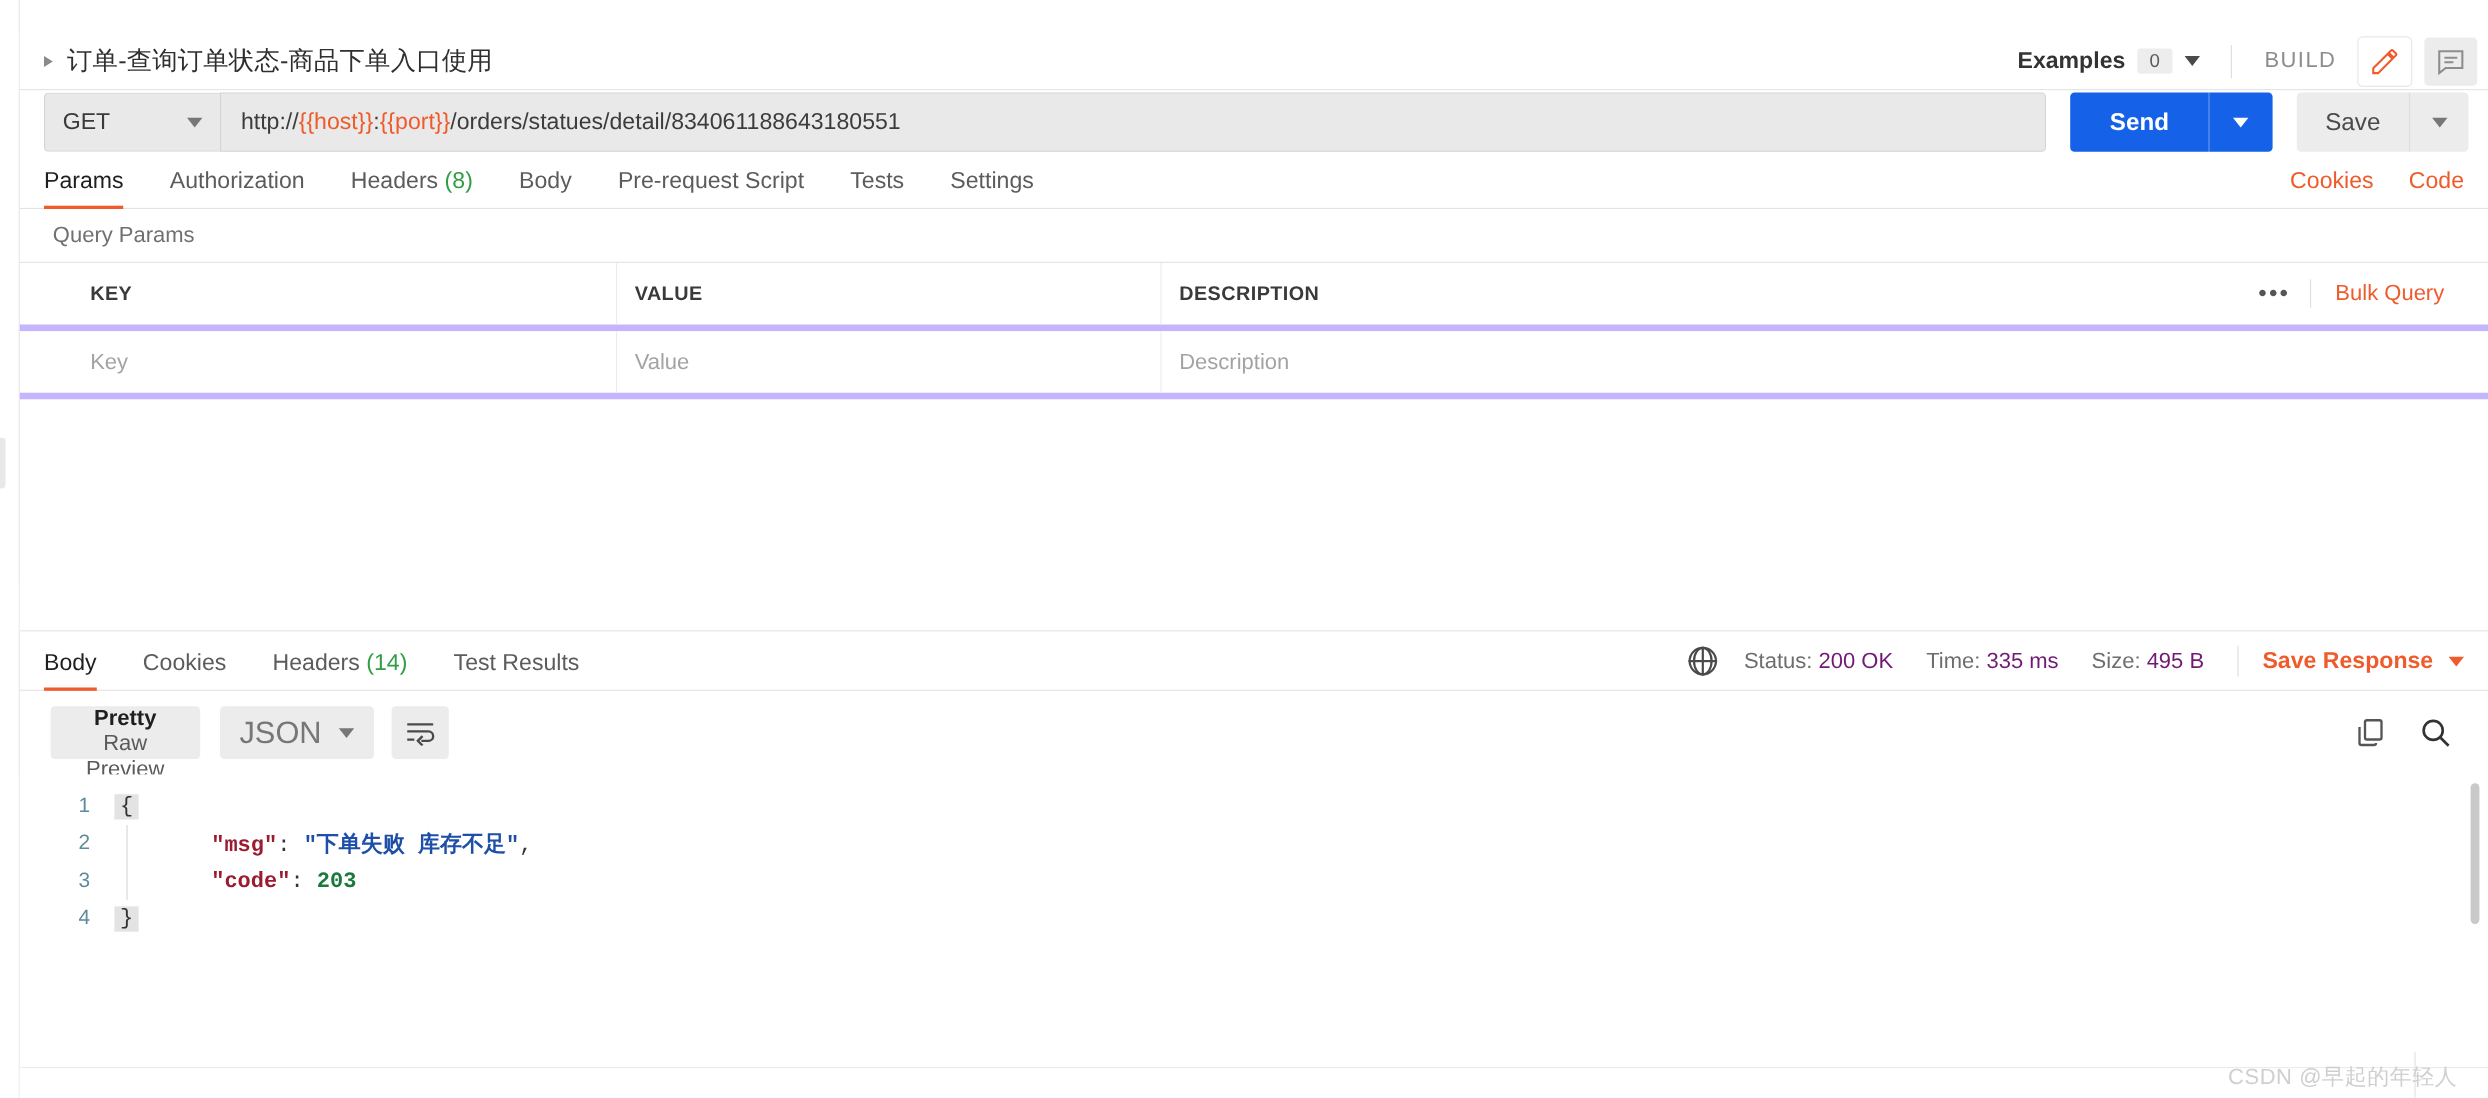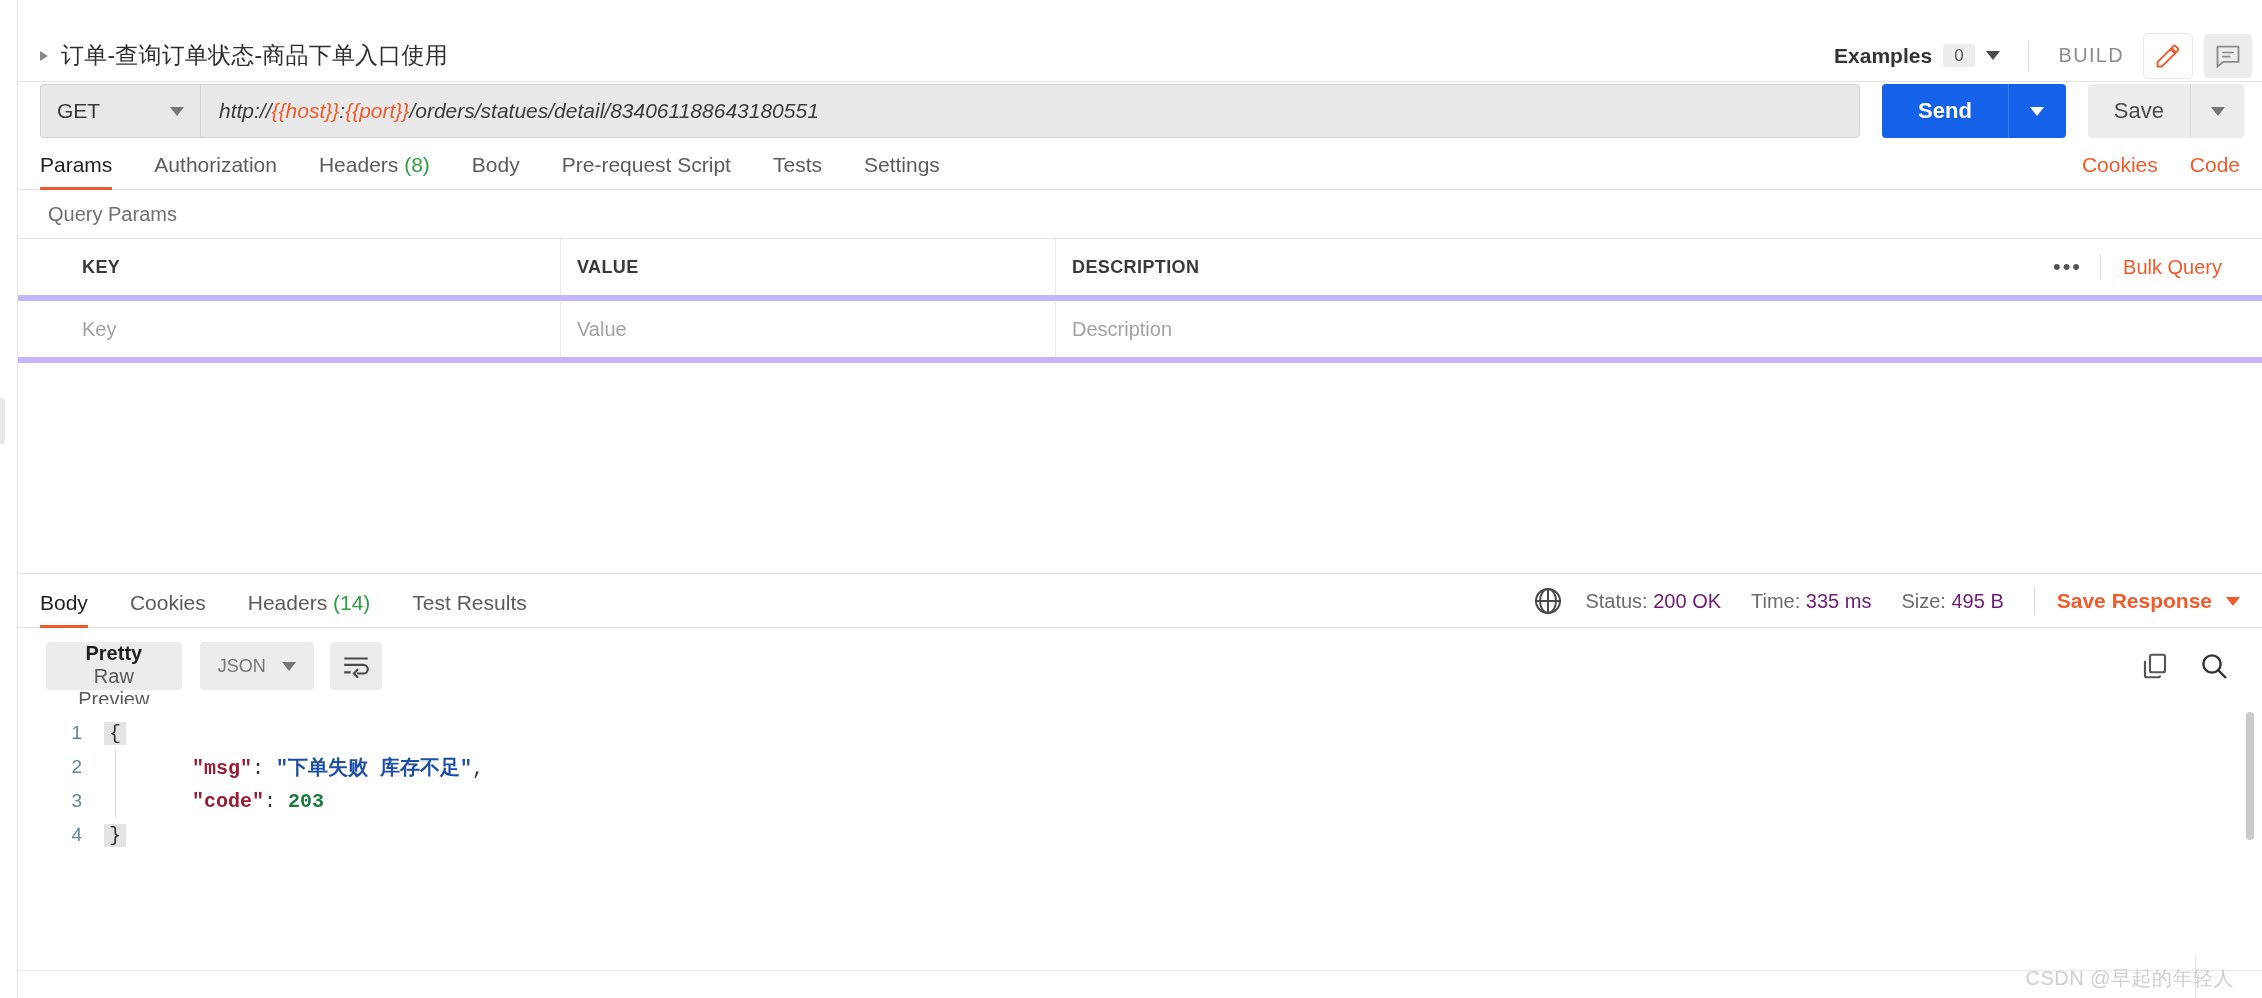--- a/index.html
+++ b/index.html
@@ -72,21 +72,21 @@
   .method-label { font-size: 21px; color: #3a3a3a; }
   .method-caret {
     margin-left: auto; width: 0; height: 0; border-top: 9px solid #777;
     border-left: 7.5px solid transparent; border-right: 7.5px solid transparent;
   }
   .url-box {
     flex: 1; height: 54px; background: #e9e9e9; border: 1px solid #d4d4d4;
     border-radius: 0 4px 4px 0; display: flex; align-items: center;
     padding: 0 18px; overflow: hidden;
   }
-  .url-text { font-size: 21px; color: #3c3c3c; white-space: nowrap; font-style: italic; }
+  .url-text { font-size: 21px; color: #3c3c3c; white-space: nowrap; }
   .url-var { color: #ef5b2b; }
   .send-group { display: flex; margin-left: 22px; }
   .send-btn {
     background: #1562e8; color: #fff; font-size: 22px; font-weight: 700;
     height: 54px; padding: 0 36px; display: flex; align-items: center;
     border-radius: 4px 0 0 4px;
   }
   .send-caret-box {
     background: #1562e8; height: 54px; width: 58px; border-radius: 0 4px 4px 0;
     display: flex; align-items: center; justify-content: center;
@@ -203,21 +203,21 @@
   }
   .seg {
     font-size: 20px; color: #5a5a5a; padding: 0 22px; height: 48px;
     display: flex; align-items: center;
   }
   .seg.active { color: #1f1f1f; font-weight: 600; }
   .fmt-group {
     background: #ececec; border-radius: 4px; height: 48px; display: flex;
     align-items: center; padding: 0 18px; margin-left: 18px; gap: 16px;
   }
-  .fmt-label { font-size: 18px; color: #777; }
+  .fmt-label { font-size: 28px; color: #777; }
   .wrap-btn {
     background: #ececec; border-radius: 4px; height: 48px; width: 52px;
     margin-left: 16px; display: flex; align-items: center; justify-content: center;
   }
   .tb-right { margin-left: auto; display: flex; align-items: center; gap: 28px; padding-right: 10px; }
 
   
   .code-area {
     position: absolute; left: 18px; top: 704px; right: 0; bottom: 0;
     background: #fff; overflow: hidden;

